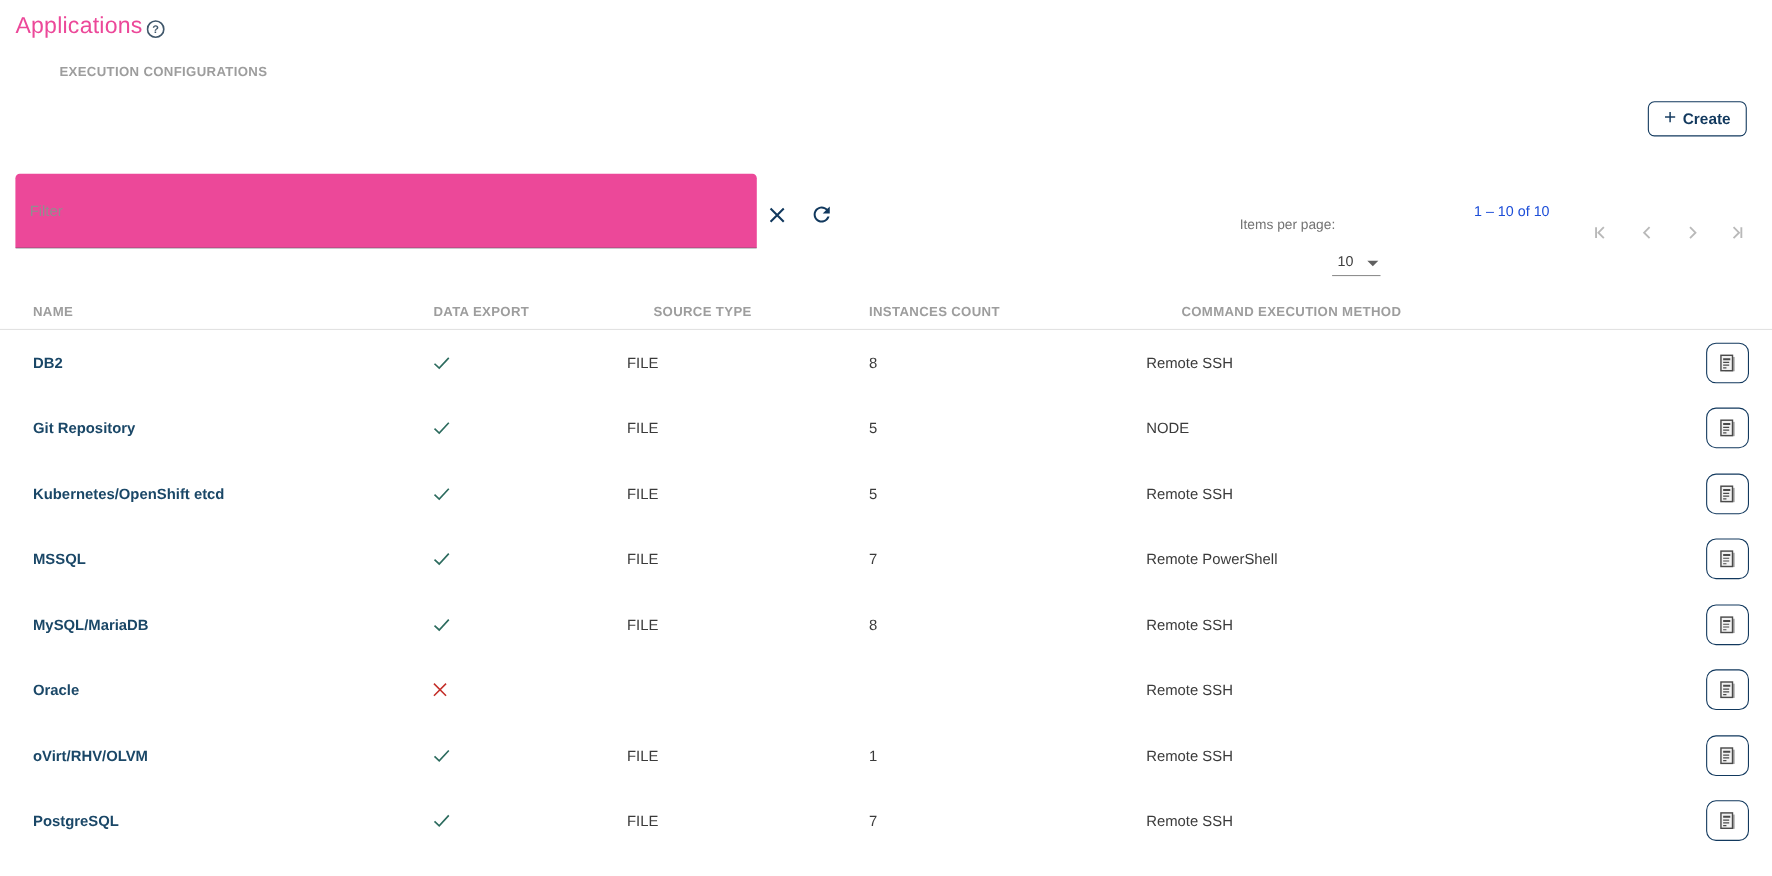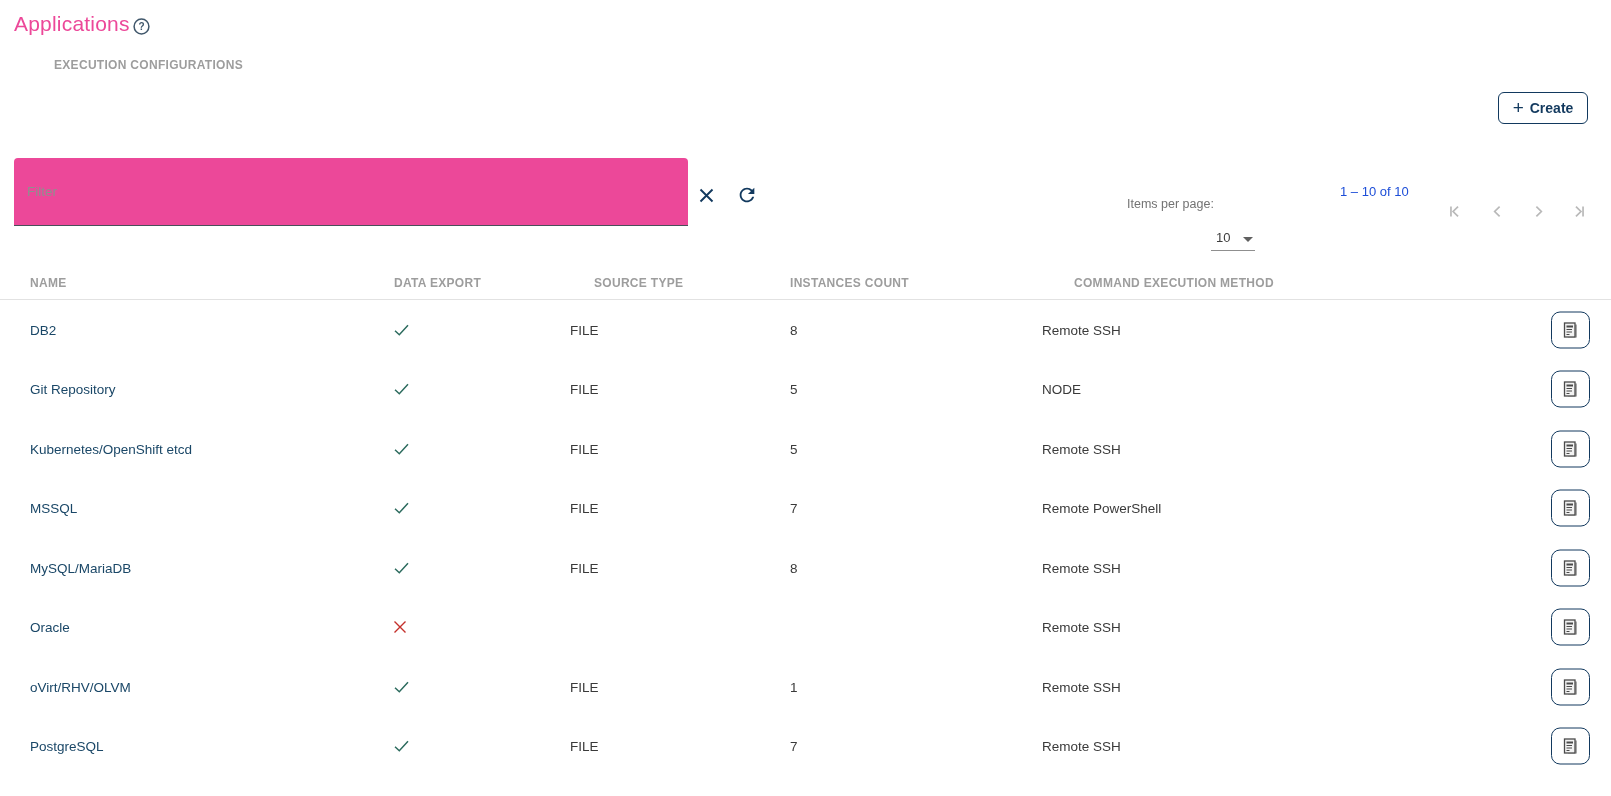--- a/index.html
+++ b/index.html
@@ -47,21 +47,21 @@
   
   .table-header { position: absolute; left: 0; top: 253px; width: 1611px; height: 47px; border-bottom: 1px solid #e2e2e2; padding-left: 24px; }
   .th { position: absolute; bottom: 9px; font-size: 12px; font-weight: bold; color: #9d9d9d; letter-spacing: .3px; }
   .th-name { left: 30px; } .th-export { left: 394px; } .th-source { left: 594px; }
   .th-count { left: 790px; } .th-method { left: 1074px; }
 
   .table-body { position: absolute; left: 0; top: 300px; width: 1611px; }
   .row { position: relative; width: 1611px; height: 59.5px; }
   .cell { position: absolute; top: 50%; transform: translateY(-50%); font-size: 13.5px; color: #3a3a3a; }
   .c-name { left: 30px; }
-  .c-name a { color: #1a4767; text-decoration: none; cursor: pointer; }
+  .c-name a { color: #1a4767; text-decoration: none; cursor: pointer; font-weight: bold; }
   .c-export { left: 392px; line-height: 0; }
   .c-source { left: 570px; }
   .c-count { left: 790px; }
   .c-method { left: 1042px; }
   .row-action { position: absolute; left: 1551px; top: 50%; transform: translateY(-50%);
     width: 39px; height: 37px; border: 1px solid #12395e; border-radius: 9px; background: #fff;
     display: flex; align-items: center; justify-content: center; cursor: pointer; line-height: 0; }
 </style>
 </head>
 <body>

